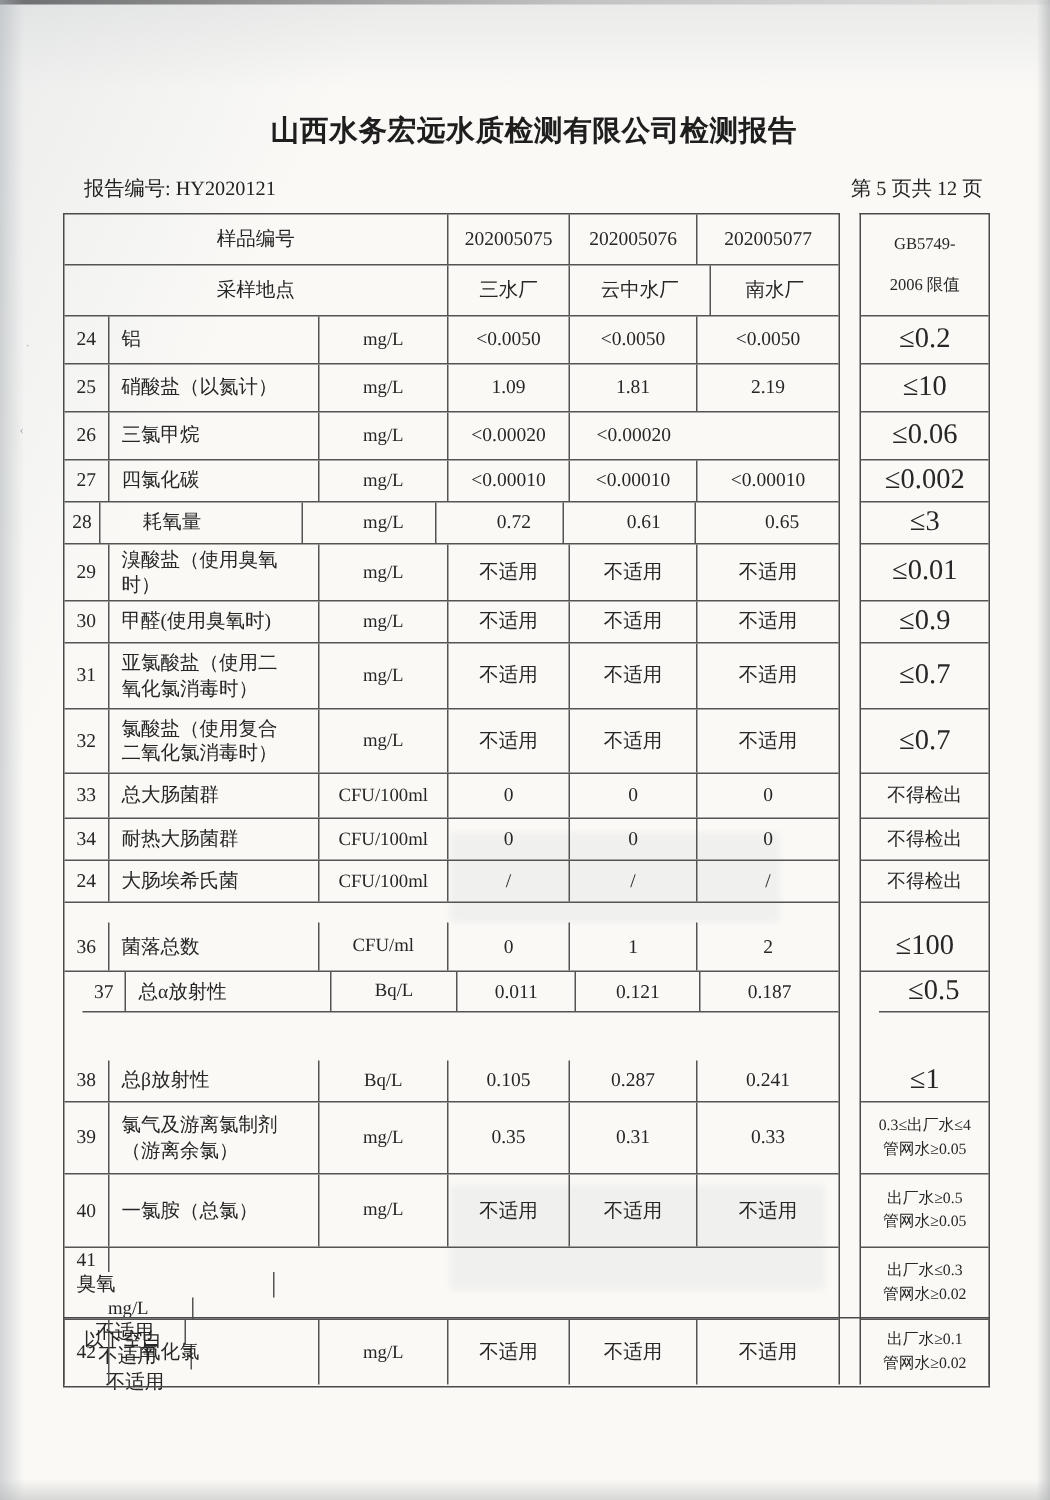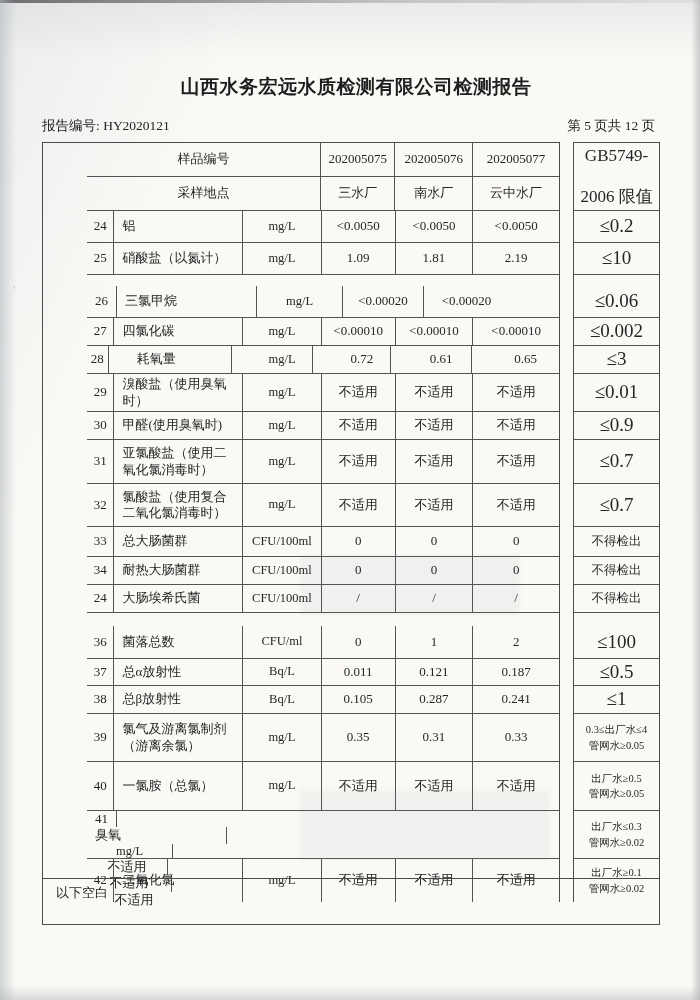--- a/index.html
+++ b/index.html
@@ -23,28 +23,28 @@
     background:linear-gradient(to left, rgba(168,171,173,.6), rgba(168,171,173,0));}
   .edge-bottom{position:absolute;bottom:0;left:0;width:100%;height:14px;
     background:linear-gradient(to top, rgba(180,182,183,.5), rgba(180,182,183,0));}
   .artifact{position:absolute;color:#8d9298;opacity:.65;font-size:9px;line-height:9px;}
   .smudge{position:absolute;background:rgba(120,125,135,.07);filter:blur(2px);border-radius:3px;}
 
   
   .title{position:absolute;top:74px;left:0;width:100%;text-align:center;
     font-family:"Liberation Sans","DejaVu Sans",sans-serif;
     font-weight:bold;font-size:19px;letter-spacing:.5px;color:#1e1e1e;text-indent:12px;}
-  .meta{position:absolute;top:117px;left:42px;right:45px;height:18px;font-size:13.5px;color:#222;}
+  .meta{position:absolute;top:117px;left:56px;right:45px;height:18px;font-size:13.5px;color:#222;}
   .meta .rno{position:absolute;left:0;top:0;}
   .meta .pgs{position:absolute;right:0;top:0;}
 
   
   .table-wrap{position:absolute;left:42px;top:142px;width:618px;height:784px;}
   .main-table{position:absolute;left:0;top:0;width:518px;
-    border:1px solid #4a4a4a;border-bottom:none;box-sizing:border-box;padding-left:44px;}
+    border:1px solid #4a4a4a;border-bottom:none;box-sizing:border-box;}
   .limit-table{position:absolute;left:531px;top:0;width:87px;
     border:1px solid #4a4a4a;border-bottom:none;box-sizing:border-box;}
   .trow{display:flex;border-bottom:1px solid #545454;box-sizing:border-box;}
   #main-rows .trow:last-child{border-bottom:none;}
   .cell{display:flex;align-items:center;justify-content:center;
     border-right:1px solid #545454;box-sizing:border-box;
     font-size:13px;line-height:1.25;text-align:center;white-space:pre-line;}
   .cell:last-child{border-right:none;}
   .c-no{width:30px;}
   .c-name{width:140px;justify-content:flex-start;text-align:left;padding:0 3px 0 8px;}
@@ -52,26 +52,26 @@
   .c-v0{width:81px;}
   .c-v1{width:85px;}
   .c-v2{width:94px;}
   .span3{width:256px;}
   .lcell{display:flex;align-items:center;justify-content:center;
     border-bottom:1px solid #545454;box-sizing:border-box;
     font-size:19px;line-height:1.3;text-align:center;white-space:pre-line;}
   .limit-table .lcell:last-child{border-bottom:none;}
   .lcell.small{font-size:10.5px;line-height:1.45;}
   .lcell.nd{font-size:12.5px;}
-  .h-hdr{height:68px;line-height:2.4;font-size:17px;}
+  .h-hdr{height:68px;line-height:2.4;font-size:11px;}
   .h-h1{height:34px;} .h-h2{height:34px;}
-  .h-24{height:32px;} .h-25{height:32px;} .h-26{height:32px;margin-top:11px;} .h-27{height:28px;}
+  .h-24{height:32px;} .h-25{height:32px;} .h-26{height:32px;} .h-27{height:28px;}
   .h-28{height:28px;gap:20px;} .h-29{height:38px;} .h-30{height:28px;} .h-31{height:44px;}
   .h-32{height:43px;} .h-33{height:30px;} .h-34{height:28px;} .h-35{height:28px;}
-  .h-36{height:33px;margin-top:13px;} .h-37{height:27px;} .h-38{height:28px;} .h-39{height:48px;}
+  .h-36{height:33px;margin-top:13px;} .h-37{height:27px;margin-left:12px;} .h-38{height:28px;margin-top:32px;} .h-39{height:48px;}
   .h-40{height:49px;} .h-41{height:48px;flex-direction:column;} .h-42{height:43px;}
   .blank-row{position:absolute;left:0;top:736px;width:618px;height:47px;
     border:1px solid #4a4a4a;box-sizing:border-box;
     font-size:13px;padding:5px 0 0 13px;}
 </style>
 </head>
 <body>
 
 <div class="paper">
   <div class="edge-top"></div>
@@ -95,22 +95,22 @@
     <div class="main-table">
       <div class="trow h-h1">
         <div class="cell span3">样品编号</div>
         <div class="cell c-v0">202005075</div>
         <div class="cell c-v1">202005076</div>
         <div class="cell c-v2">202005077</div>
       </div>
       <div class="trow h-h2">
         <div class="cell span3">采样地点</div>
         <div class="cell c-v0">三水厂</div>
+        <div class="cell c-v2">云中水厂</div>
         <div class="cell c-v1">南水厂</div>
-        <div class="cell c-v2">云中水厂</div>
       </div>
       <div id="main-rows">
           <div class="trow h-24">
             <div class="cell c-no">24</div>
             <div class="cell c-name">铝</div>
             <div class="cell c-unit">mg/L</div>
             <div class="cell c-v0">&lt;0.0050</div>
             <div class="cell c-v1">&lt;0.0050</div>
             <div class="cell c-v2">&lt;0.0050</div>
           </div>

